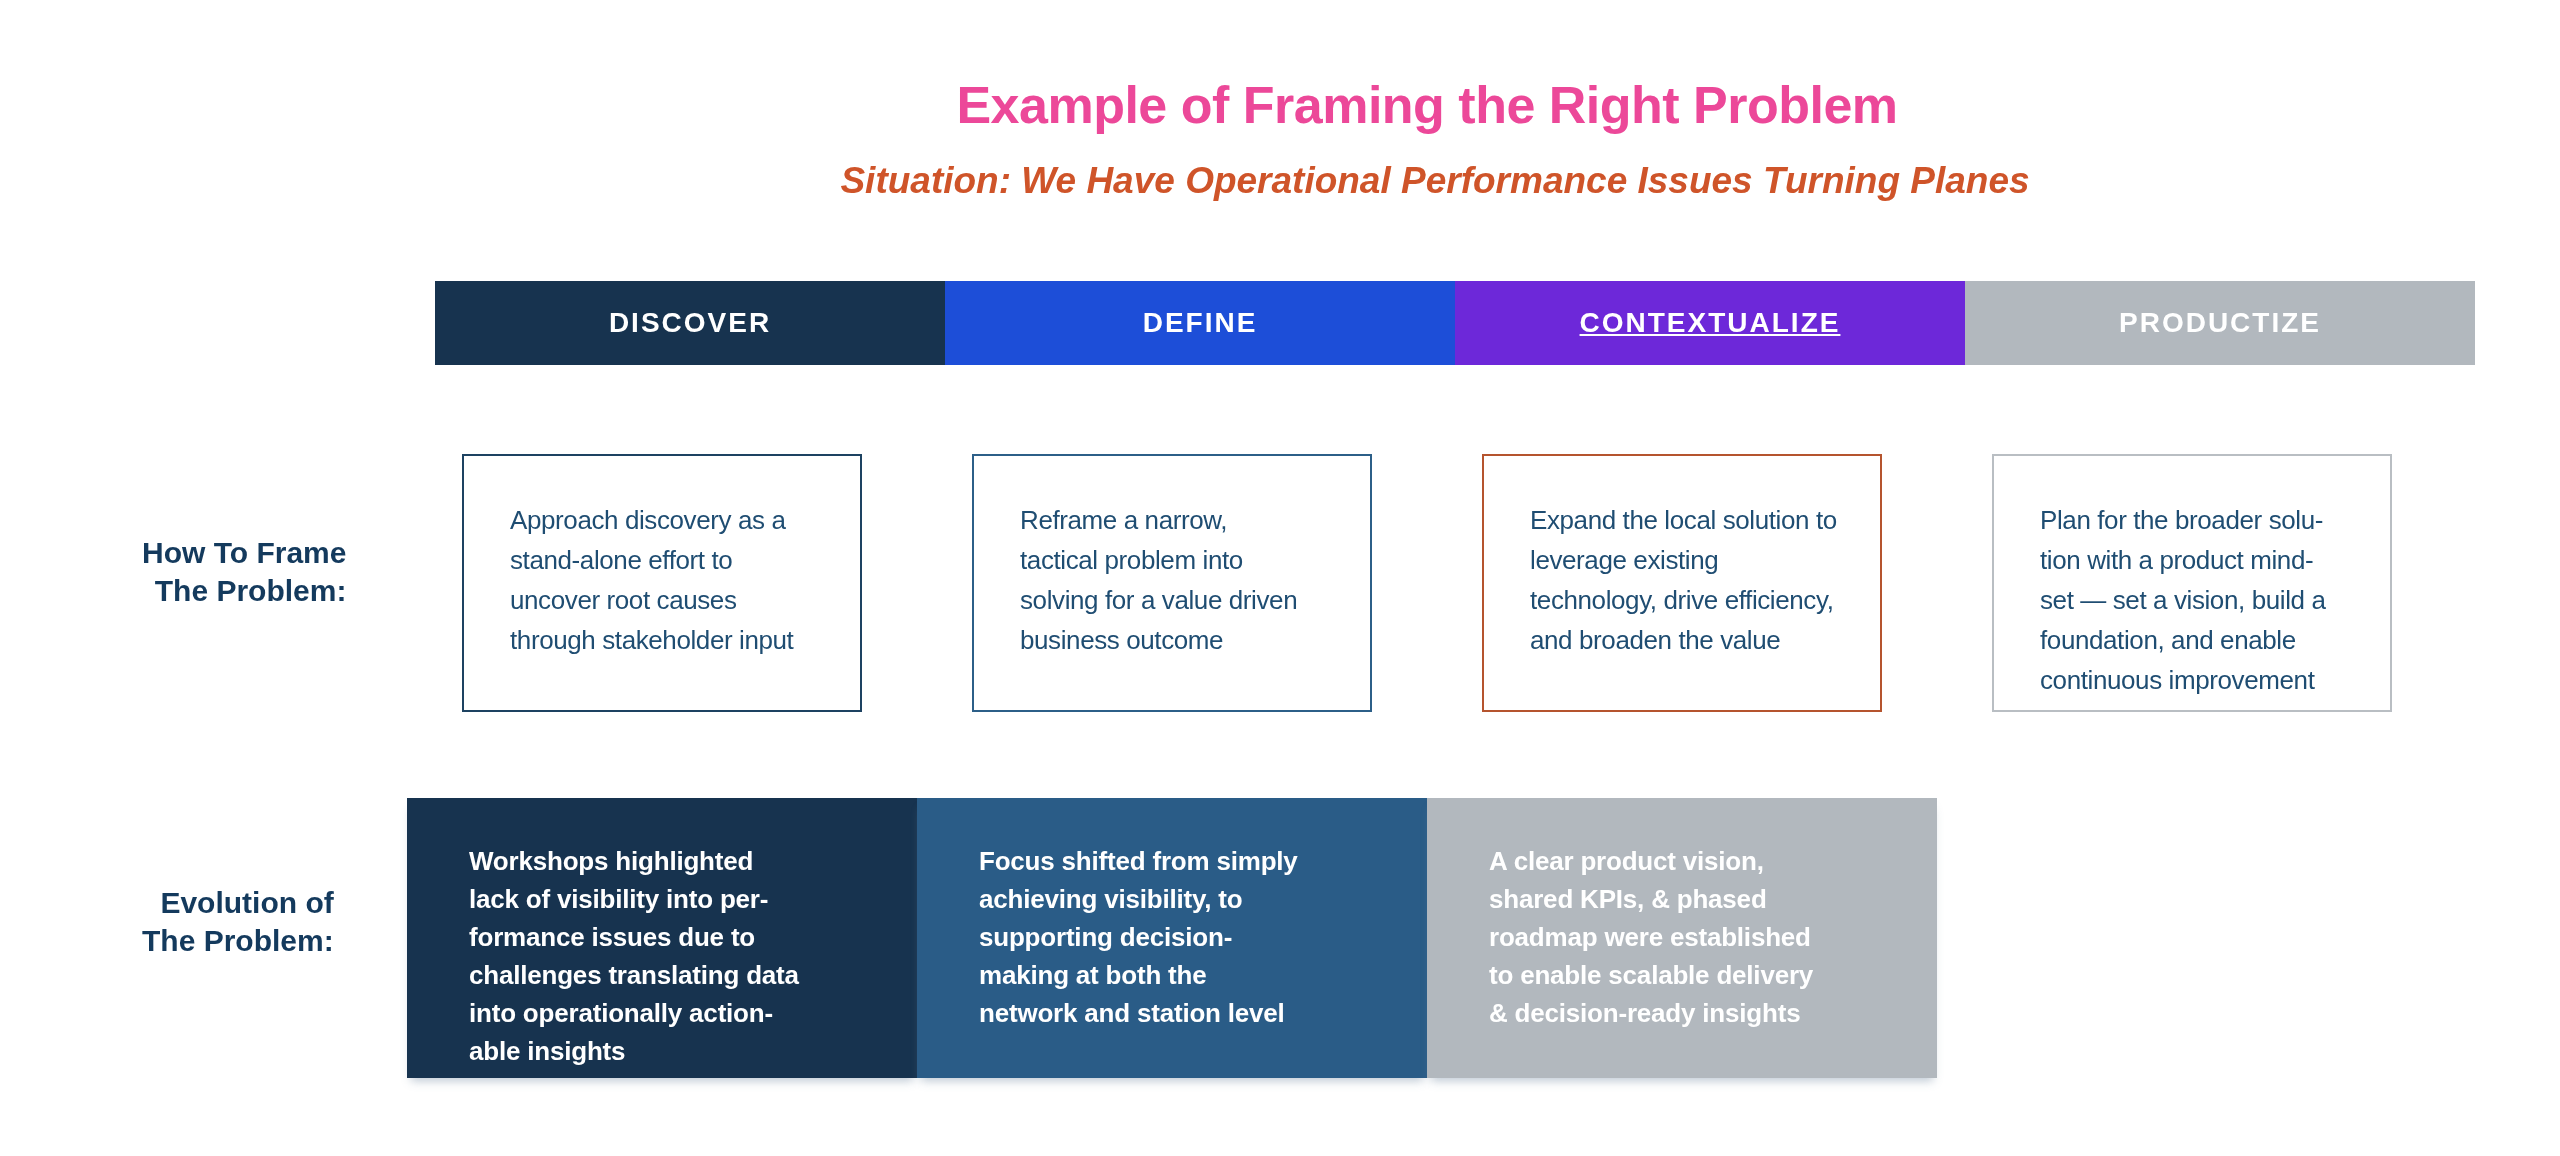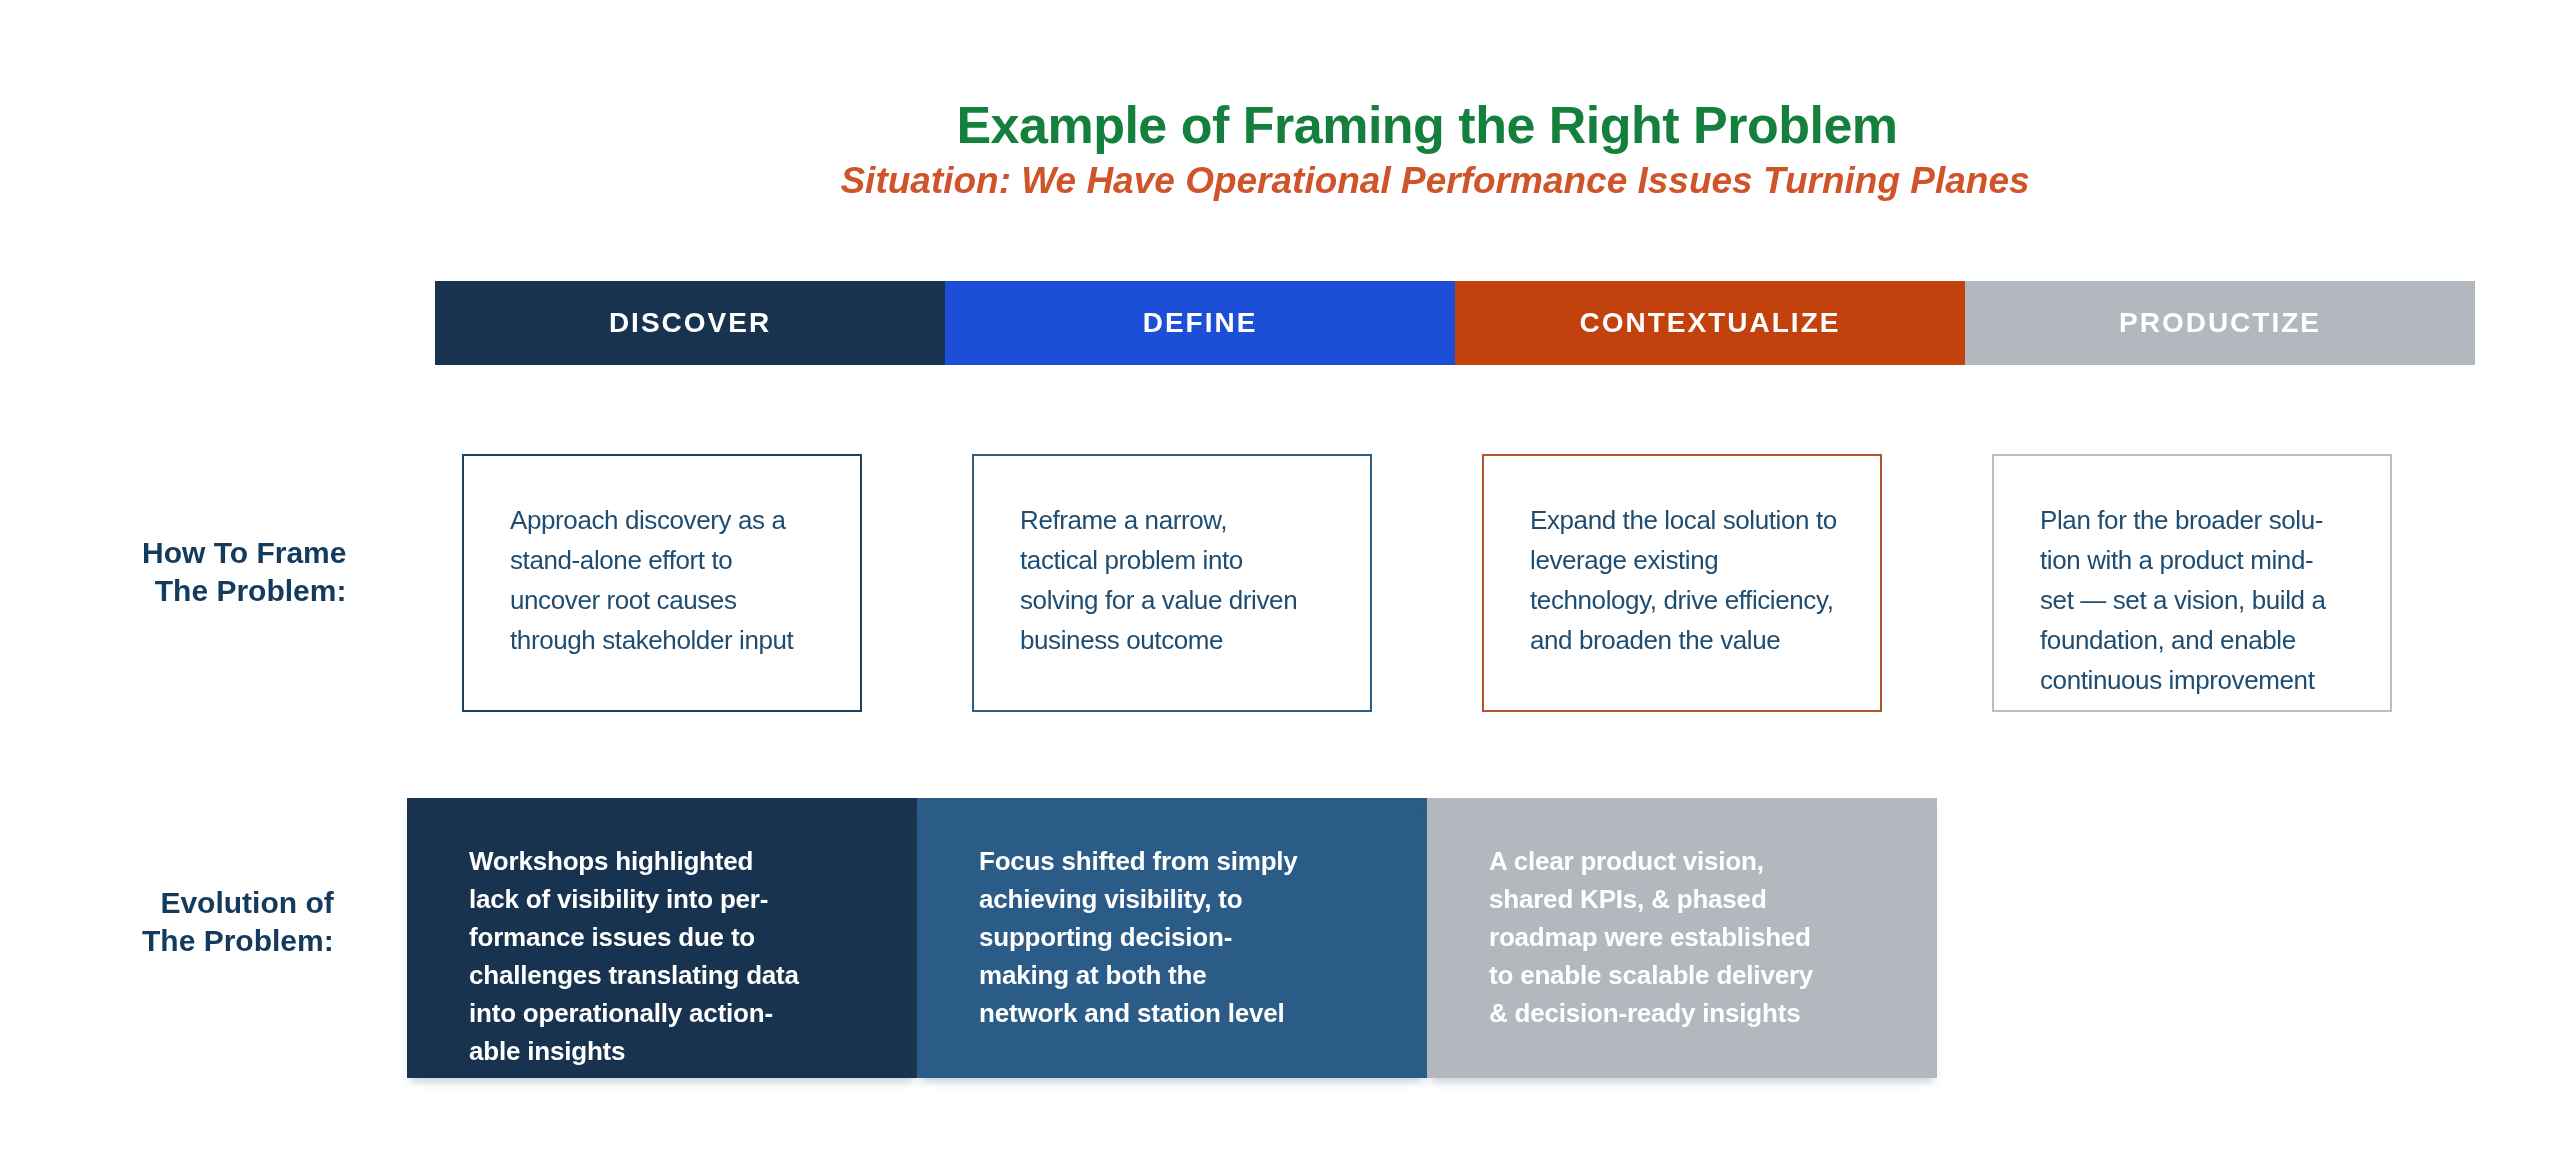--- a/index.html
+++ b/index.html
@@ -116,28 +116,28 @@
     white-space: pre;
     overflow: hidden;
     box-shadow: 0 7px 9px -4px rgba(110, 135, 160, 0.45);
   }
 </style>
 </head>
 <body>
 
 <div class="slide">
 
-  <h1 class="title" style="color: #15803d; margin-top: 20px;">Example of Framing the Right Problem</h1>
+  <h1 class="title" style="color: #ec4899;">Example of Framing the Right Problem</h1>
 
   <h2 class="subtitle" style="color: rgb(207, 84, 41);">Situation: We Have Operational Performance Issues Turning Planes</h2>
 
   <div class="header-row">
     <div class="header-cell" style="background-color: rgb(23, 51, 79);">DISCOVER</div>
     <div class="header-cell" style="background-color: #1d4ed8;">DEFINE</div>
-    <div class="header-cell" style="background-color: #c2410c;">CONTEXTUALIZE</div>
+    <div class="header-cell" style="background-color: #6d28d9; text-decoration: underline;">CONTEXTUALIZE</div>
     <div class="header-cell" style="background-color: rgb(178, 184, 190);">PRODUCTIZE</div>
   </div>
 
   <p class="row-label label-frame">How To Frame
 The Problem:</p>
 
   <div class="frame-row">
     <div class="frame-box" style="border-color: rgb(29, 66, 97);">Approach discovery as a
 stand-alone effort to
 uncover root causes

